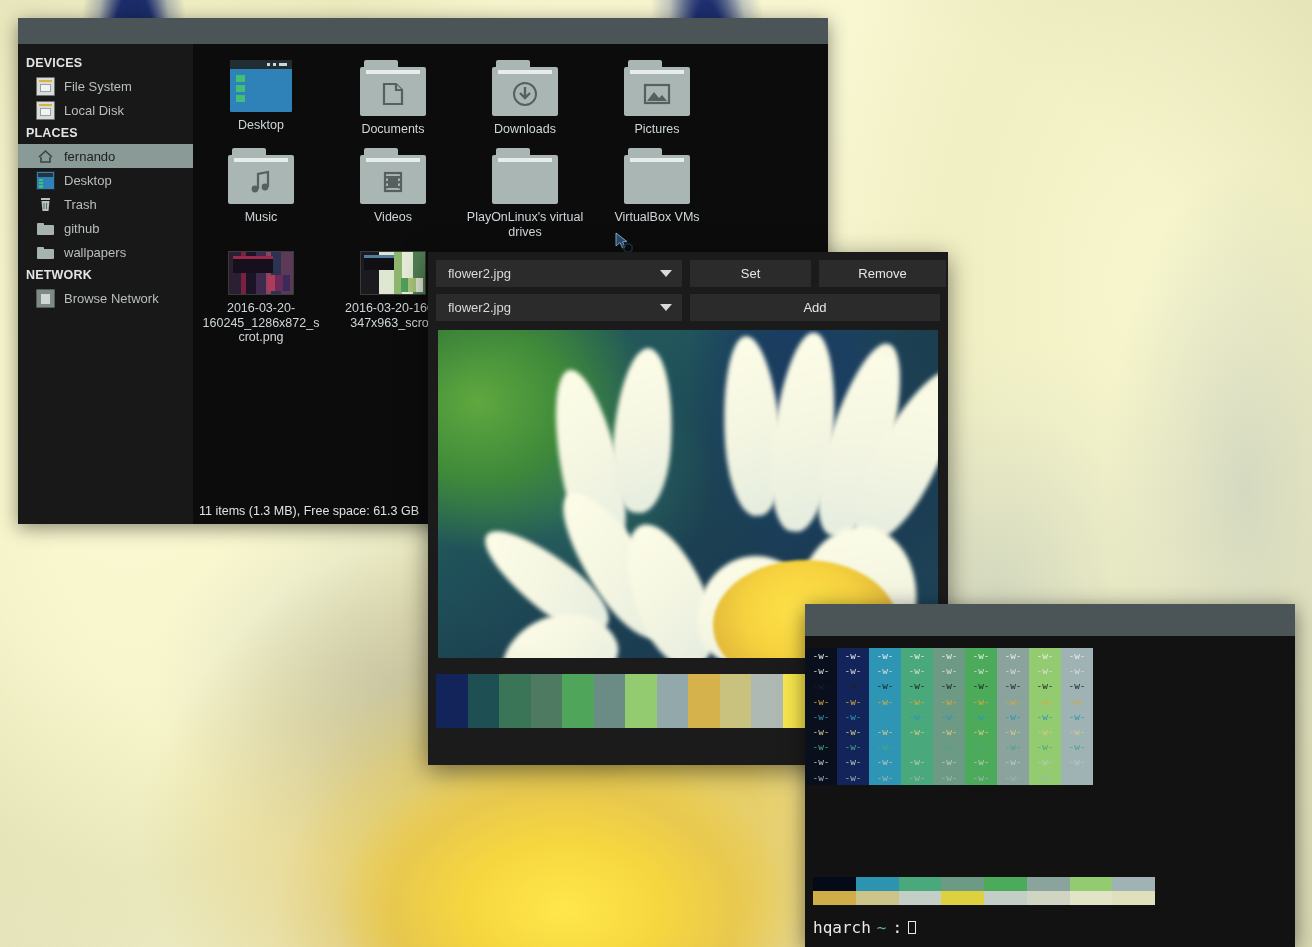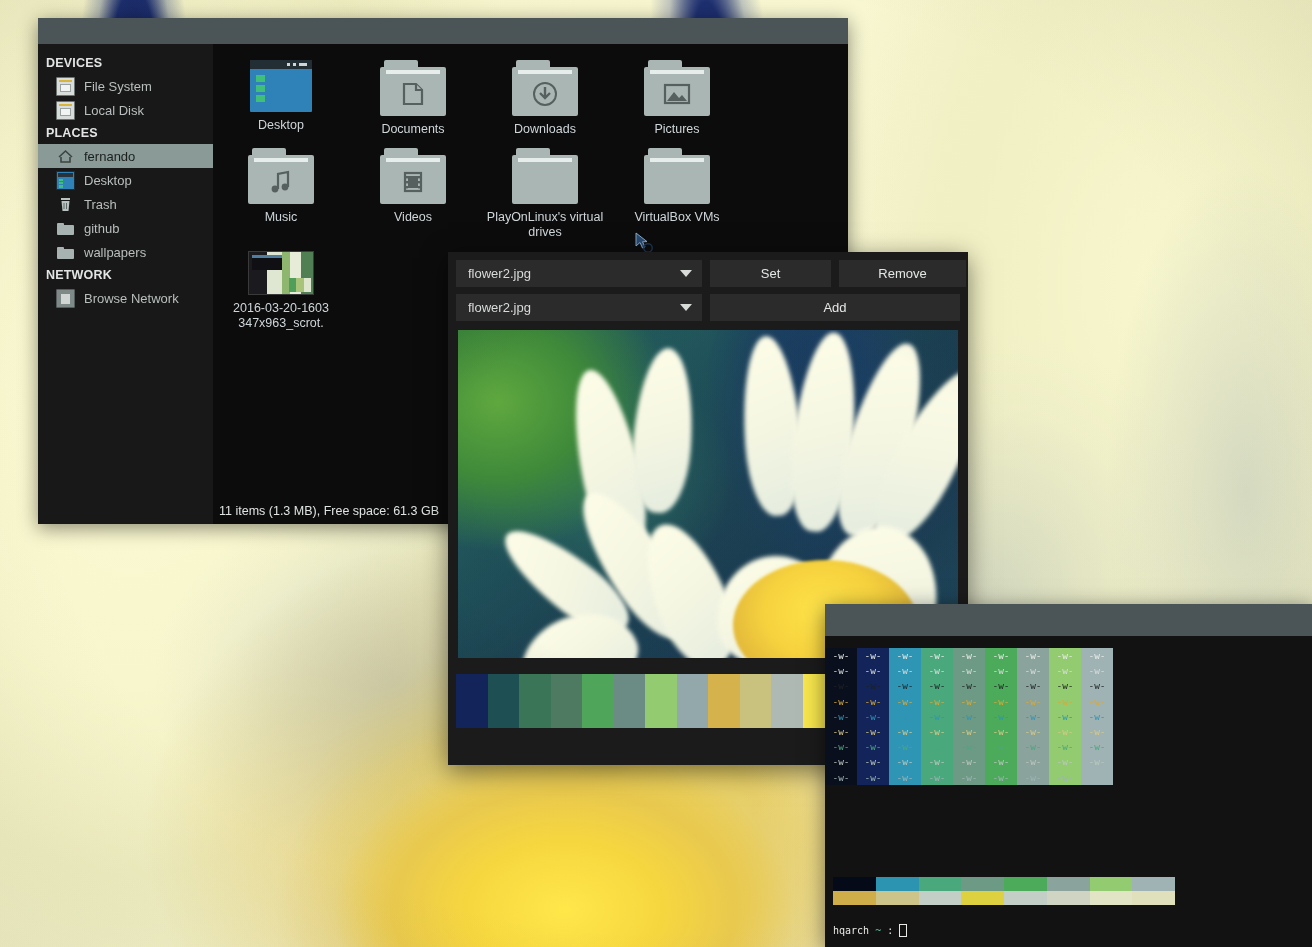--- a/index.html
+++ b/index.html
@@ -48,21 +48,21 @@
   }
   .wp-yellowcore {
     background:
       radial-gradient(ellipse 330px 230px at 43% 96%, #ffe74a 0%, #f6d63f 30%, #e9c94e 52%, rgba(228,207,120,0.45) 70%, rgba(235,225,170,0) 88%);
   }
   .wp-vig {
     background: radial-gradient(ellipse 1100px 860px at 50% 48%, rgba(0,0,0,0) 55%, rgba(60,60,40,0.10) 100%);
   }
 
   
-  .win { position: absolute; margin-left: 20px; }
+  .win { position: absolute; }
 
   
   #filemanager {
     left: 18px; top: 18px; width: 810px; height: 506px;
     background: #111111;
     box-shadow: 0 4px 18px rgba(0,0,0,0.45);
   }
   #fm-titlebar {
     height: 26px;
     background: #4b5456;
@@ -289,21 +289,21 @@
     width: 58px; text-align: right; padding-right: 6px; color: #e6e8e5;
     font-size: 9.5px; line-height: 15.2px;
   }
   .tcol { width: 32px; line-height: 15.2px; text-align: center; }
   .tcell { height: 15.2px; }
   #term-bars { position: absolute; left: 8px; bottom: 42px; width: 342px; }
   #term-bars .r { display: flex; height: 14px; }
   #term-bars .r > div { flex: 1; }
   #term-prompt {
     position: absolute; left: 8px; bottom: 10px;
-    color: #e8eae6; font-family: "DejaVu Sans Mono", monospace; font-size: 10px;
+    color: #e8eae6; font-family: "DejaVu Sans Mono", monospace; font-size: 16px;
     display: flex; align-items: center; gap: 6px; justify-content: center;
   }
   #term-prompt .tilde { color: #59b89a; }
   #term-prompt .cursor {
     display: inline-block; width: 8px; height: 13px;
     border: 1.5px solid #e8eae6; background: transparent;
   }
 </style>
 </head>
 <body>
@@ -488,20 +488,24 @@
 
           <div class="fm-file">
             <div class="folder-ico">
               <div class="tab"></div>
                 <div class="body"></div>
                 <div class="stripe"></div>
             </div>
             <div class="label">VirtualBox VMs</div>
           </div>
 
+          <div class="fm-file">
+            <div class="thumb t1"></div>
+            <div class="label">2016-03-20-160245_1286x872_scrot.png</div>
+          </div>
 
           <div class="fm-file">
             <div class="thumb t2"></div>
             <div class="label">2016-03-20-1603 347x963_scrot.</div>
           </div>
 
         </div>
 
         <div id="fm-cursor">
           <svg width="22" height="22" viewBox="0 0 22 22">

